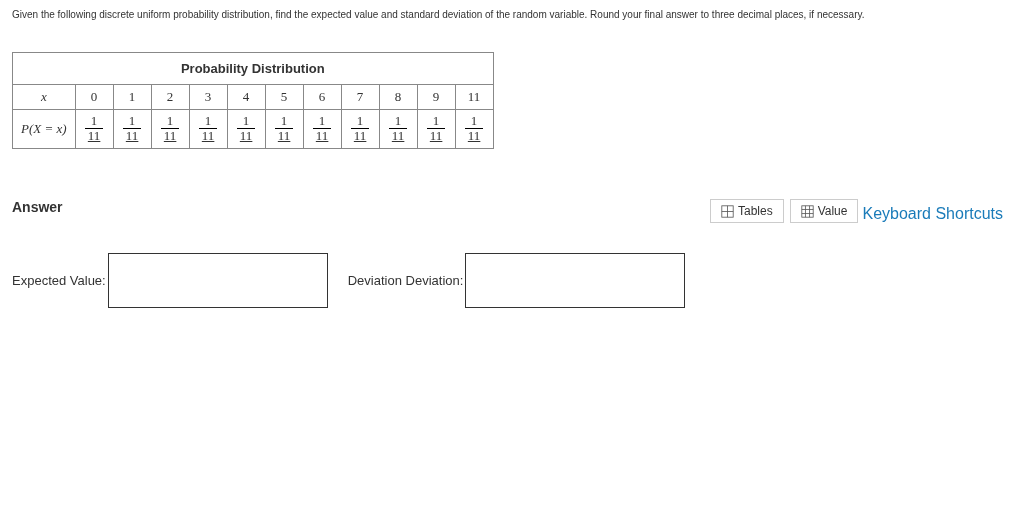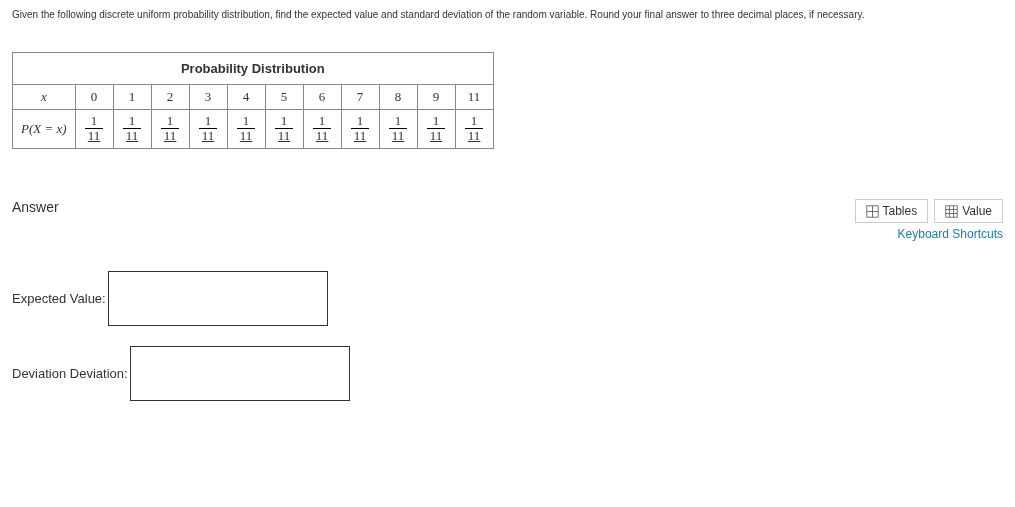--- a/index.html
+++ b/index.html
@@ -70,26 +70,26 @@
       padding: 0 3px;
       text-decoration: underline;
     }
     .answer-row {
       display: flex;
       align-items: flex-start;
       justify-content: space-between;
       margin-bottom: 10px;
     }
     .answer-label {
-      font-weight: normal;
+      font-weight: bold;
       font-size: 14px;
     }
     .tools {
       display: flex;
-      flex-direction: column;
+      flex-direction: row;
       align-items: flex-end;
       gap: 4px;
     }
     .tool-buttons {
       display: flex;
       gap: 6px;
     }
     .tool-btn {
       border: 1px solid #ccc;
       background: #fff;
@@ -100,29 +100,29 @@
       align-items: center;
       gap: 4px;
       color: #333;
     }
     .tool-btn svg {
       width: 13px;
       height: 13px;
     }
     .shortcut-link {
       color: #1a7bb9;
-      font-size: 12px;
+      font-size: 16px;
       text-decoration: none;
       cursor: pointer;
       text-align: center;
     }
     .inputs-area {
       display: flex;
-      flex-direction: column;
-      align-items: flex-start;
+      flex-direction: row;
+      align-items: flex-end;
       gap: 20px;
       margin-top: 30px;
     }
     .input-row {
       display: flex;
       align-items: center;
       gap: 2px;
     }
     .input-label {
       font-size: 13px;

